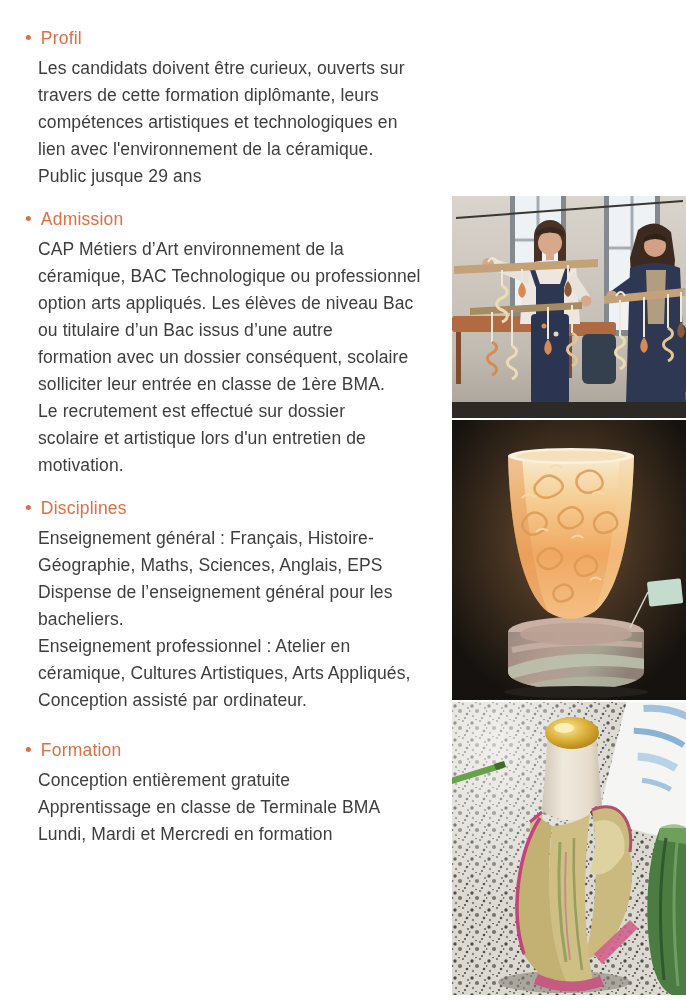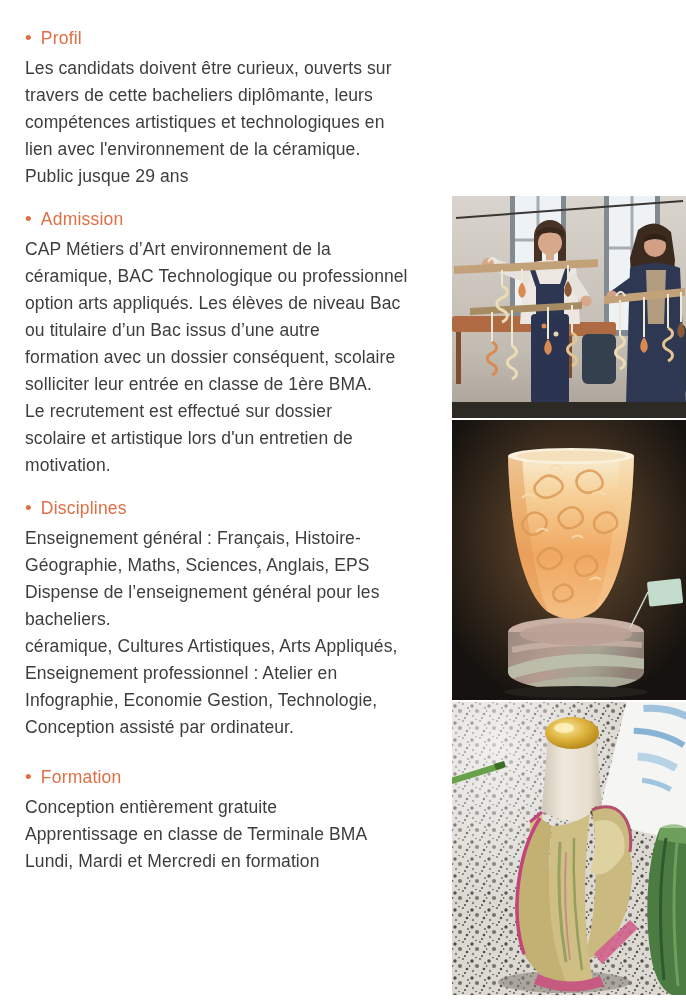--- a/index.html
+++ b/index.html
@@ -12,21 +12,21 @@
   }
   .content { position:absolute; left:25px; top:26px; width:422px; }
   .section { margin:0 0 17px 0; }
   .section--formation { margin-top:24px; }
   .section-title {
     display:flex; align-items:baseline; gap:9px;
     color:var(--accent); font-size:17.5px; line-height:24px;
     margin-bottom:5px; letter-spacing:0.2px;
   }
   .bullet { font-size:19px; }
-  .lines { }
+  .lines { margin-left:13px; }
   .lines .line {
     font-size:17.5px; line-height:27px; letter-spacing:0.1px;
     white-space:nowrap;
   }
   .photo { position:absolute; left:452px; width:234px; overflow:hidden; background:#ddd; }
   .photo svg { display:block; width:100%; height:100%; }
   .photo--students { top:196px; height:222px; }
   .photo--lamp     { top:420px; height:280px; }
   .photo--vase     { top:702px; height:293px; }
 </style>
@@ -35,21 +35,21 @@
 
 <div class="content">
 
   <section class="section">
     <div class="section-title">
       <span class="bullet">•</span>
       <span>Profil</span>
     </div>
     <div class="lines">
         <div class="line">Les candidats doivent être curieux, ouverts sur</div>
-        <div class="line">travers de cette bacheliers diplômante, leurs</div>
+        <div class="line">travers de cette formation diplômante, leurs</div>
         <div class="line">compétences artistiques et technologiques en</div>
         <div class="line">lien avec l'environnement de la céramique.</div>
         <div class="line">Public jusque 29 ans</div>
       </div>
   </section>
 
   <section class="section">
     <div class="section-title">
       <span class="bullet">•</span>
       <span>Admission</span>
@@ -70,23 +70,22 @@
   <section class="section">
     <div class="section-title">
       <span class="bullet">•</span>
       <span>Disciplines</span>
     </div>
     <div class="lines">
         <div class="line">Enseignement général : Français, Histoire-</div>
         <div class="line">Géographie, Maths, Sciences, Anglais, EPS</div>
         <div class="line">Dispense de l’enseignement général pour les</div>
         <div class="line">bacheliers.</div>
+        <div class="line">Enseignement professionnel : Atelier en</div>
         <div class="line">céramique, Cultures Artistiques, Arts Appliqués,</div>
-        <div class="line">Enseignement professionnel : Atelier en</div>
-        <div class="line">Infographie, Economie Gestion, Technologie,</div>
         <div class="line">Conception assisté par ordinateur.</div>
       </div>
   </section>
 
   <section class="section section--formation">
     <div class="section-title">
       <span class="bullet">•</span>
       <span>Formation</span>
     </div>
     <div class="lines">

